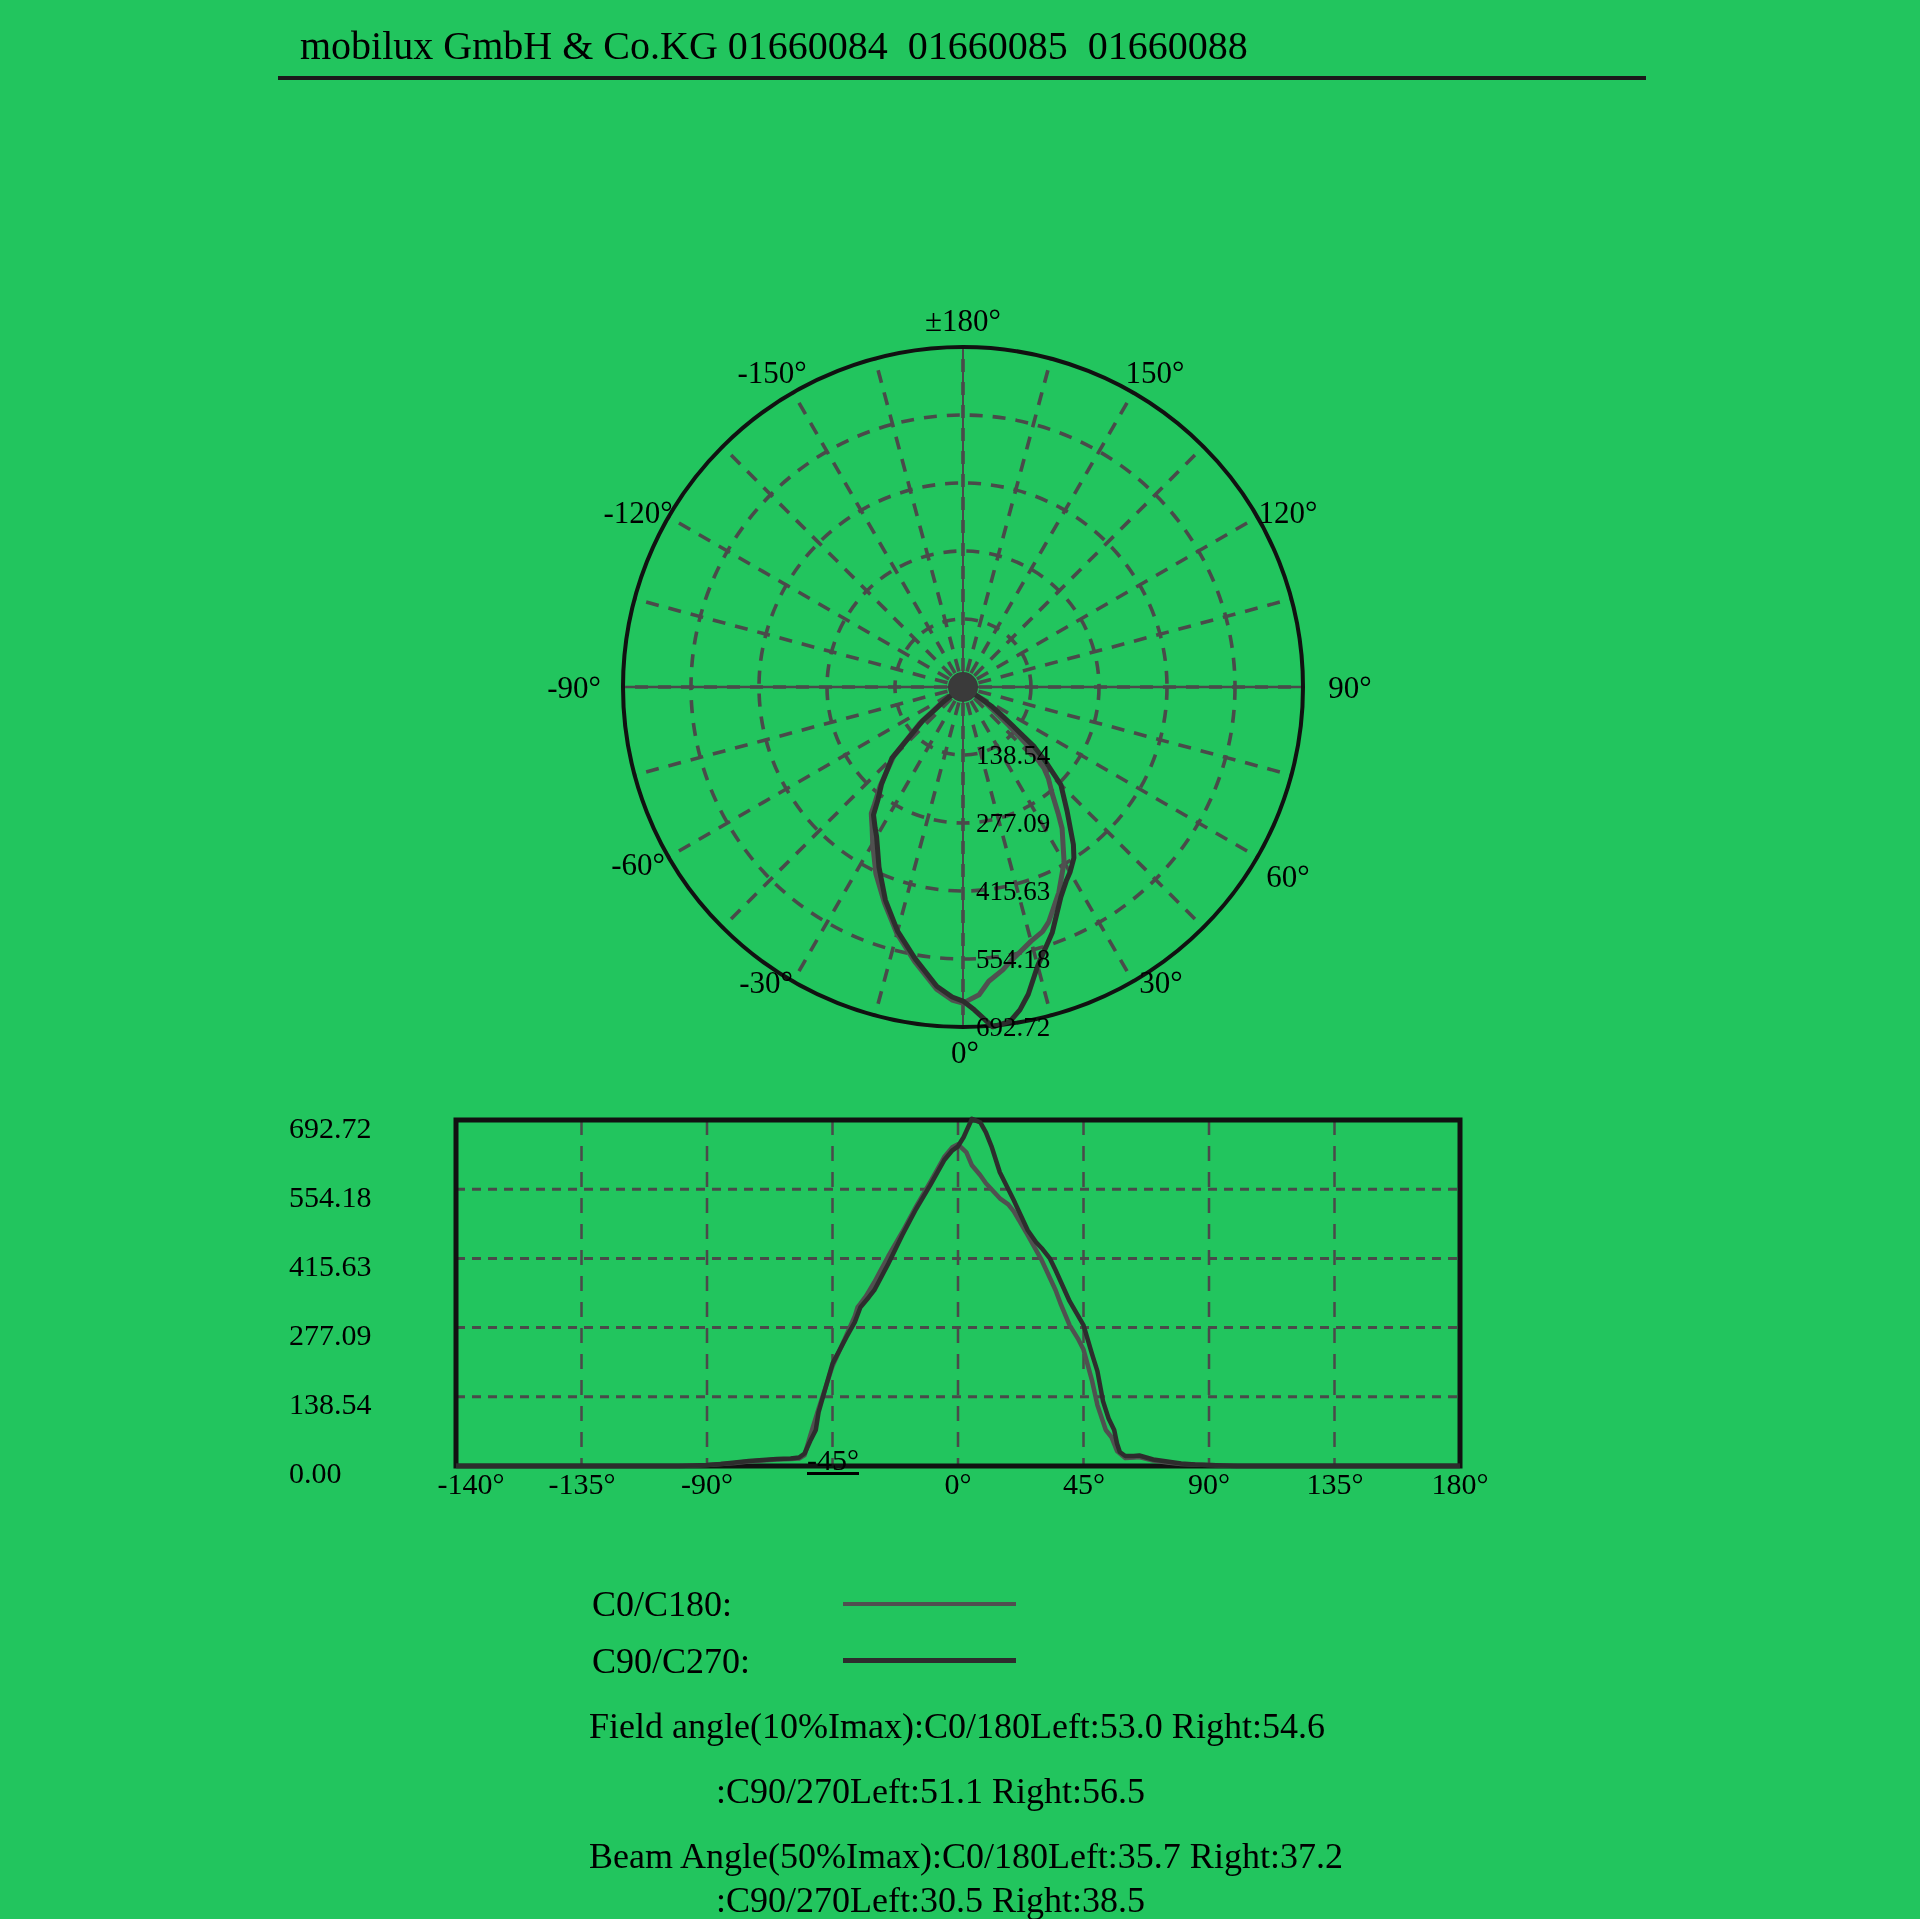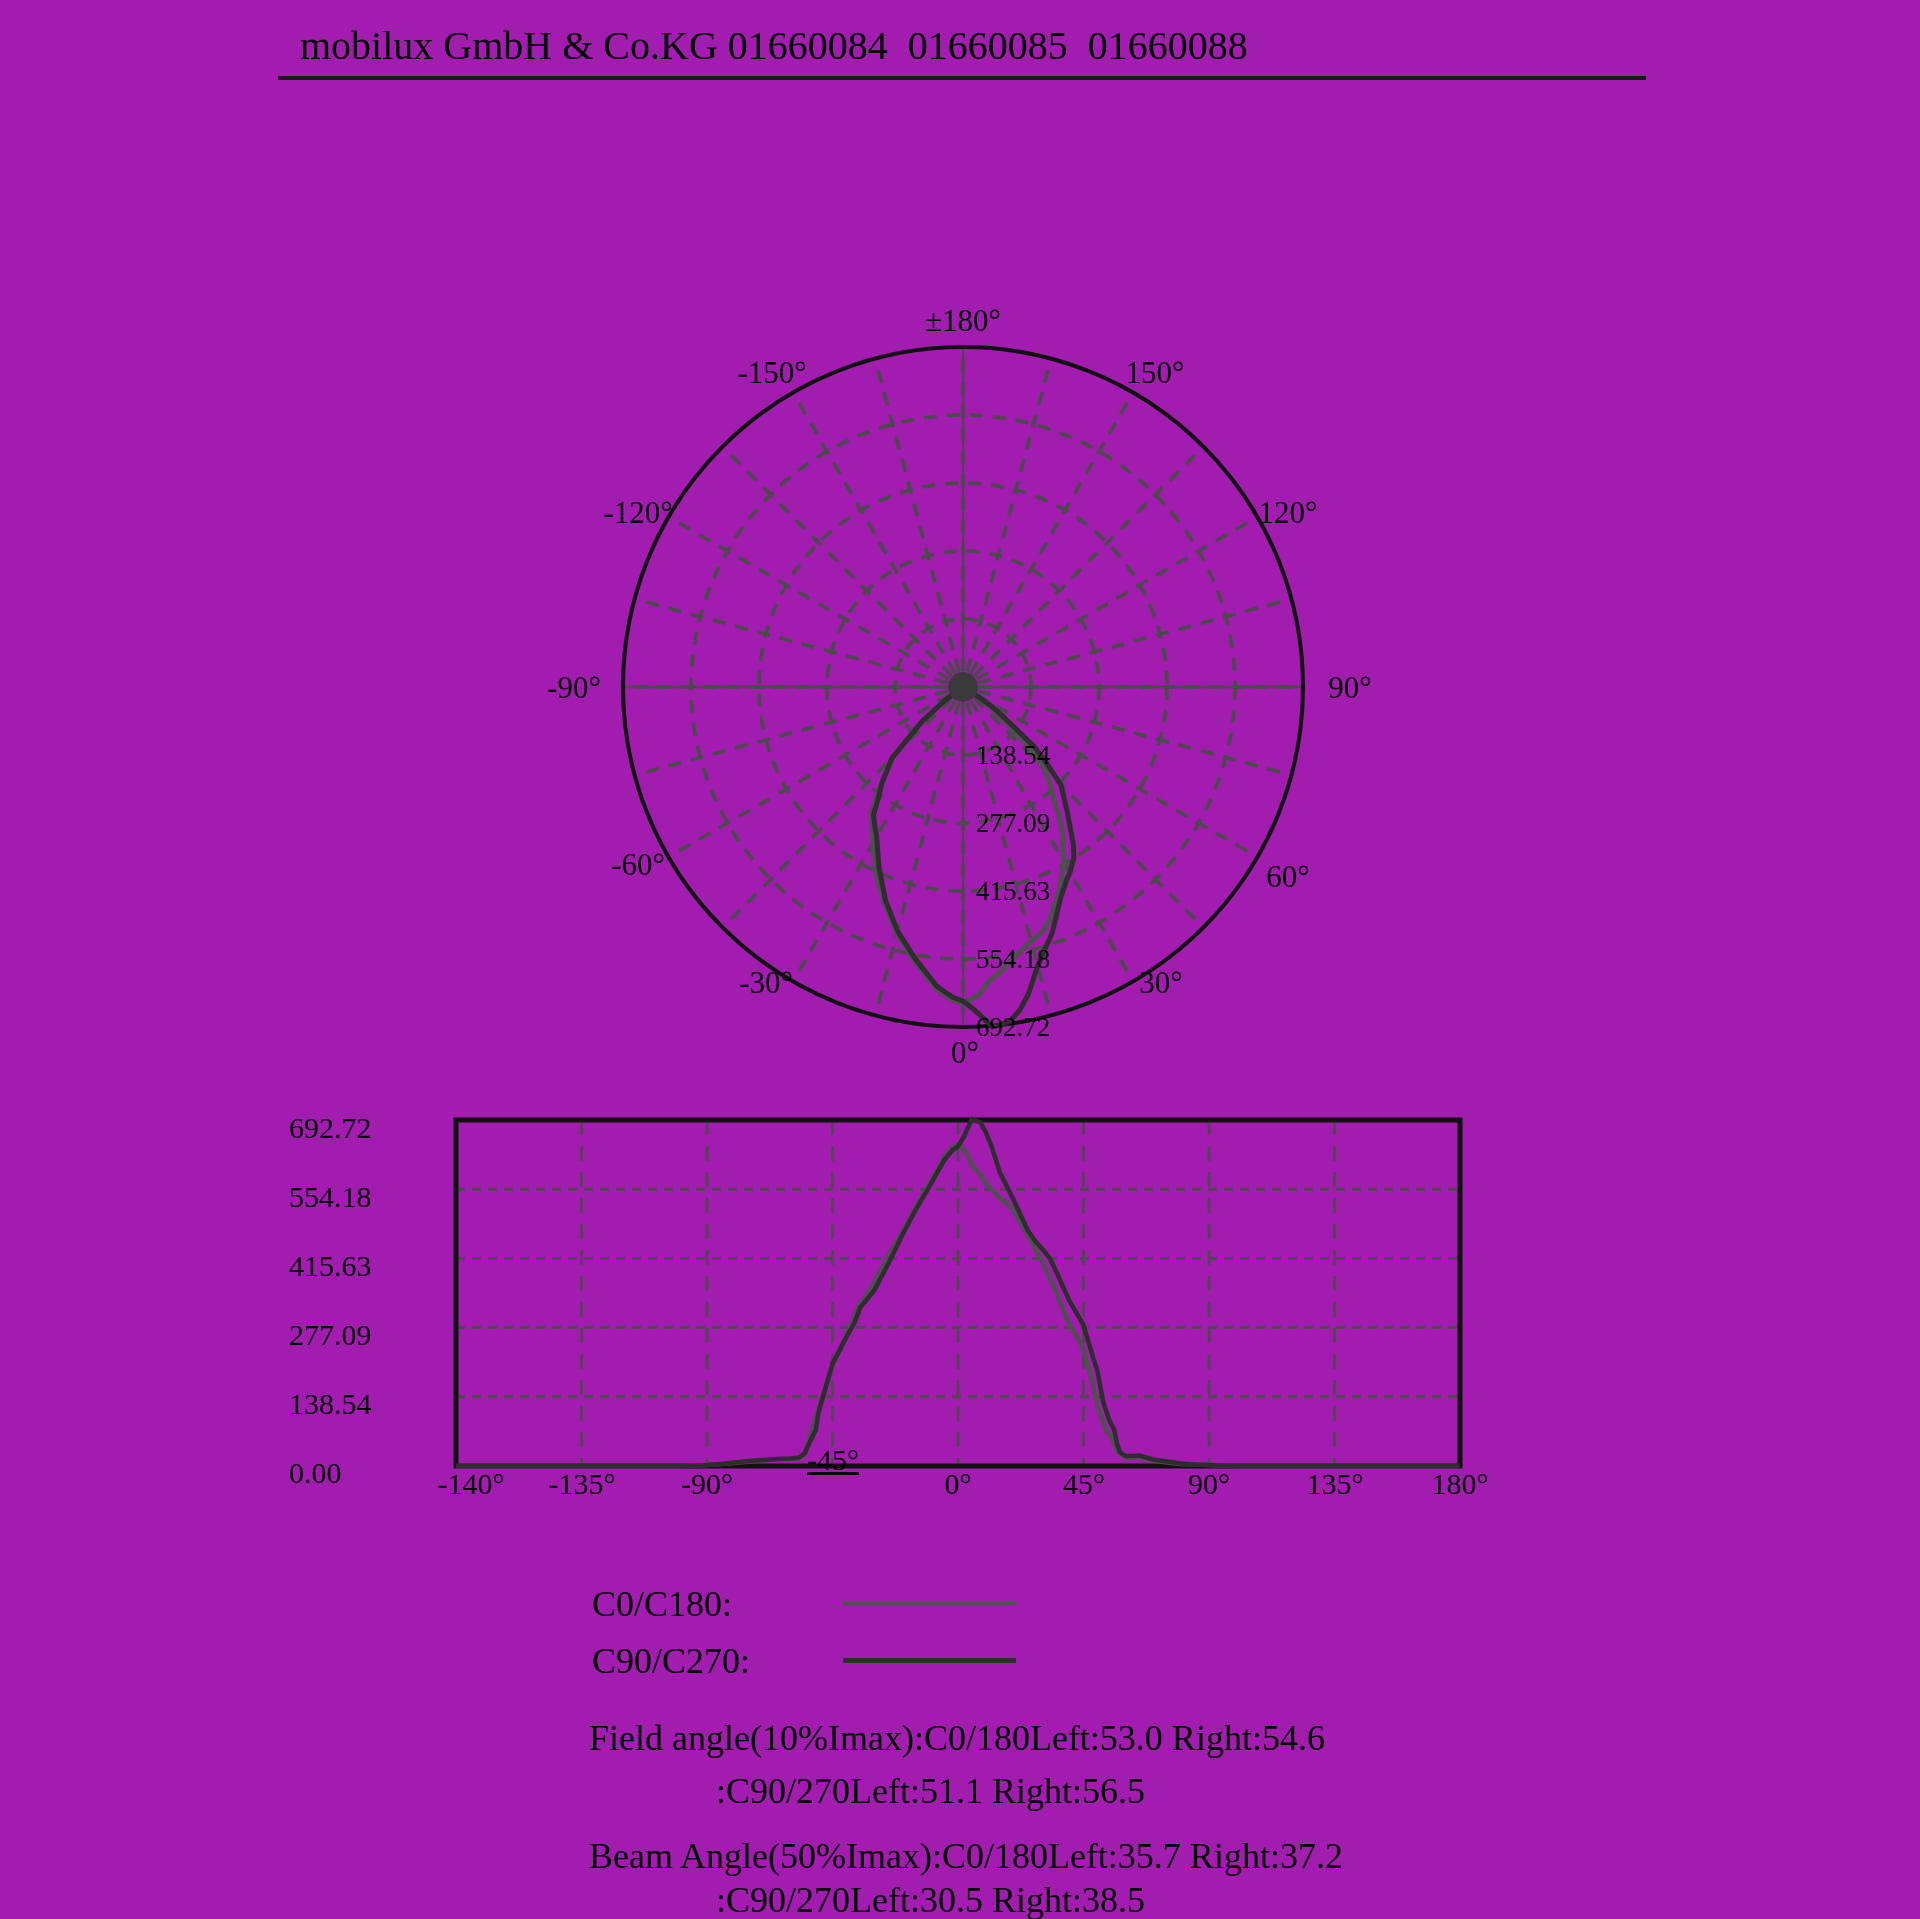--- a/index.html
+++ b/index.html
@@ -1,16 +1,16 @@
 <!DOCTYPE html>
 <html><head>
 <meta charset="utf-8">
 <style>
   html,body{margin:0;padding:0;background:#ffffff;}
-  .page{position:relative;width:1920px;height:1919px;background:#a21caf;overflow:hidden;
+  .page{position:relative;width:1920px;height:1919px;background:#22c55e;overflow:hidden;
         font-family:"Liberation Serif","DejaVu Serif",serif;color:#000;}
   .abs{position:absolute;}
   .pre{white-space:pre;}
   .hdr{font-size:40px;line-height:1;}
   .rule{background:#1a1a1a;height:4px;}
   .sub{font-size:40px;line-height:1;}
   .plabel{font-size:31px;line-height:1;transform:translate(-50%,-50%);white-space:nowrap;}
   .rlabel{font-size:27px;line-height:1;transform:translateY(-50%);white-space:nowrap;}
   .ytick{font-size:30px;line-height:1;transform:translateY(-50%);white-space:nowrap;}
   .xtick{font-size:30px;line-height:1;transform:translate(-50%,-50%);white-space:nowrap;}
@@ -115,18 +115,18 @@
   <div class="abs xtick" style="left:1084px;top:1484px;">45°</div>
   <div class="abs xtick" style="left:1209px;top:1484px;">90°</div>
   <div class="abs xtick" style="left:1335px;top:1484px;">135°</div>
   <div class="abs xtick" style="left:1460px;top:1484px;font-family:Liberation Serif, serif;">180°</div>
 
   <div class="abs leg" style="left:592px;top:1604px;">C0/C180:</div>
   <div class="abs swatch" style="left: 843px; top: 1602px; width: 173px; height: 4px; background: rgb(80, 80, 80);"></div>
   <div class="abs leg" style="left:592px;top:1661px;">C90/C270:</div>
   <div class="abs swatch" style="left: 843px; top: 1658px; width: 173px; height: 5px; background: rgb(45, 45, 45);"></div>
 
-  <div class="abs foot" style="left:589px;top:1726px;margin-top:12px;">Field angle(10%Imax):C0/180Left:53.0 Right:54.6</div>
+  <div class="abs foot" style="left:589px;top:1726px;">Field angle(10%Imax):C0/180Left:53.0 Right:54.6</div>
   <div class="abs foot" style="left:716px;top:1791px;">:C90/270Left:51.1 Right:56.5</div>
   <div class="abs foot" style="left:589px;top:1856px;">Beam Angle(50%Imax):C0/180Left:35.7 Right:37.2</div>
   <div class="abs foot" style="left:716px;top:1900px;">:C90/270Left:30.5 Right:38.5</div>
 
 </div>
 
 </body></html>

